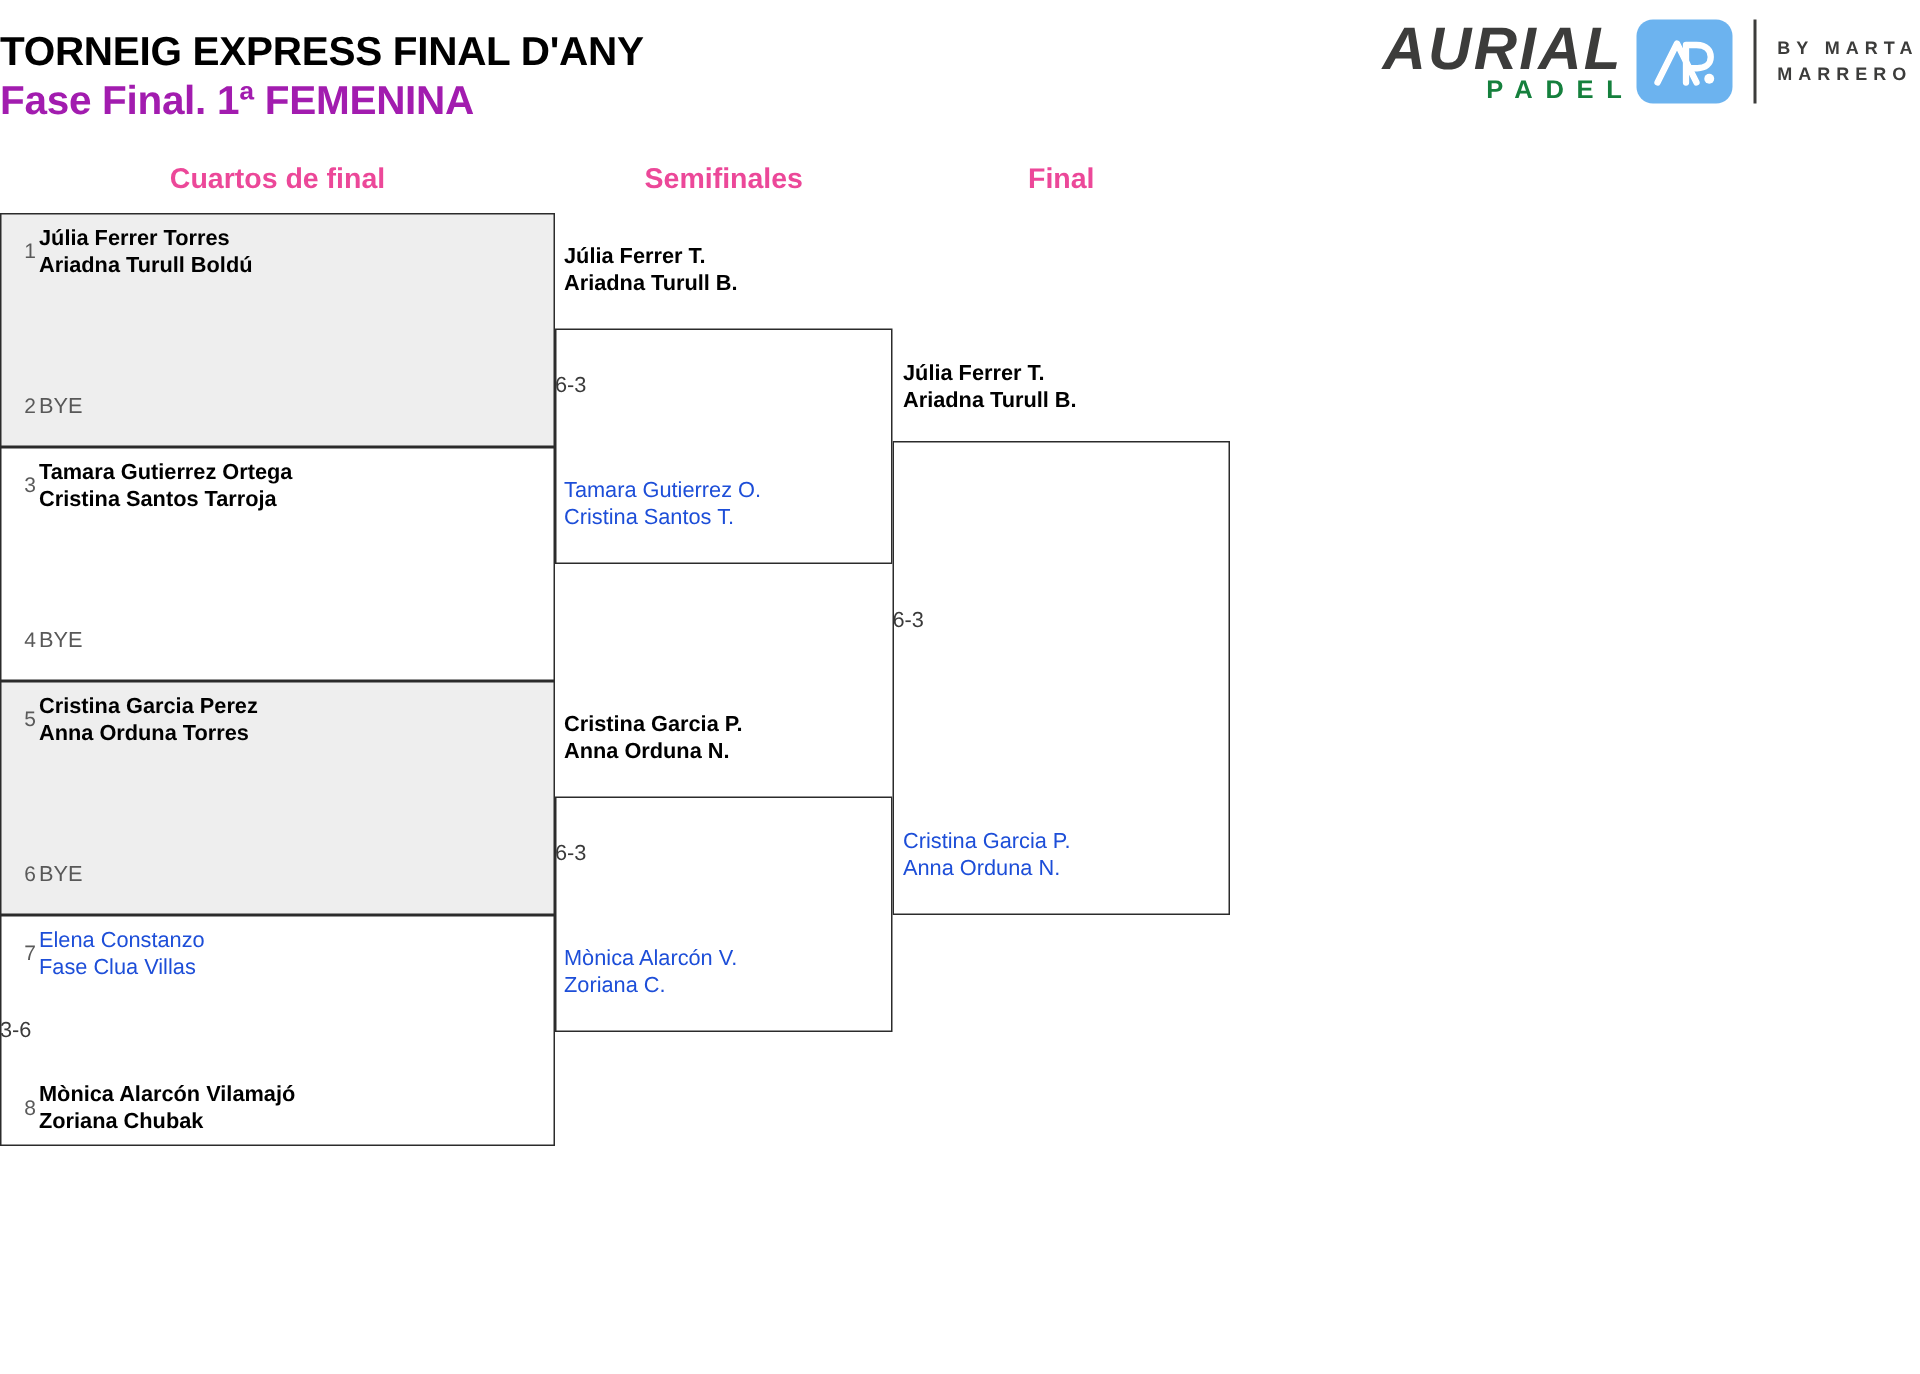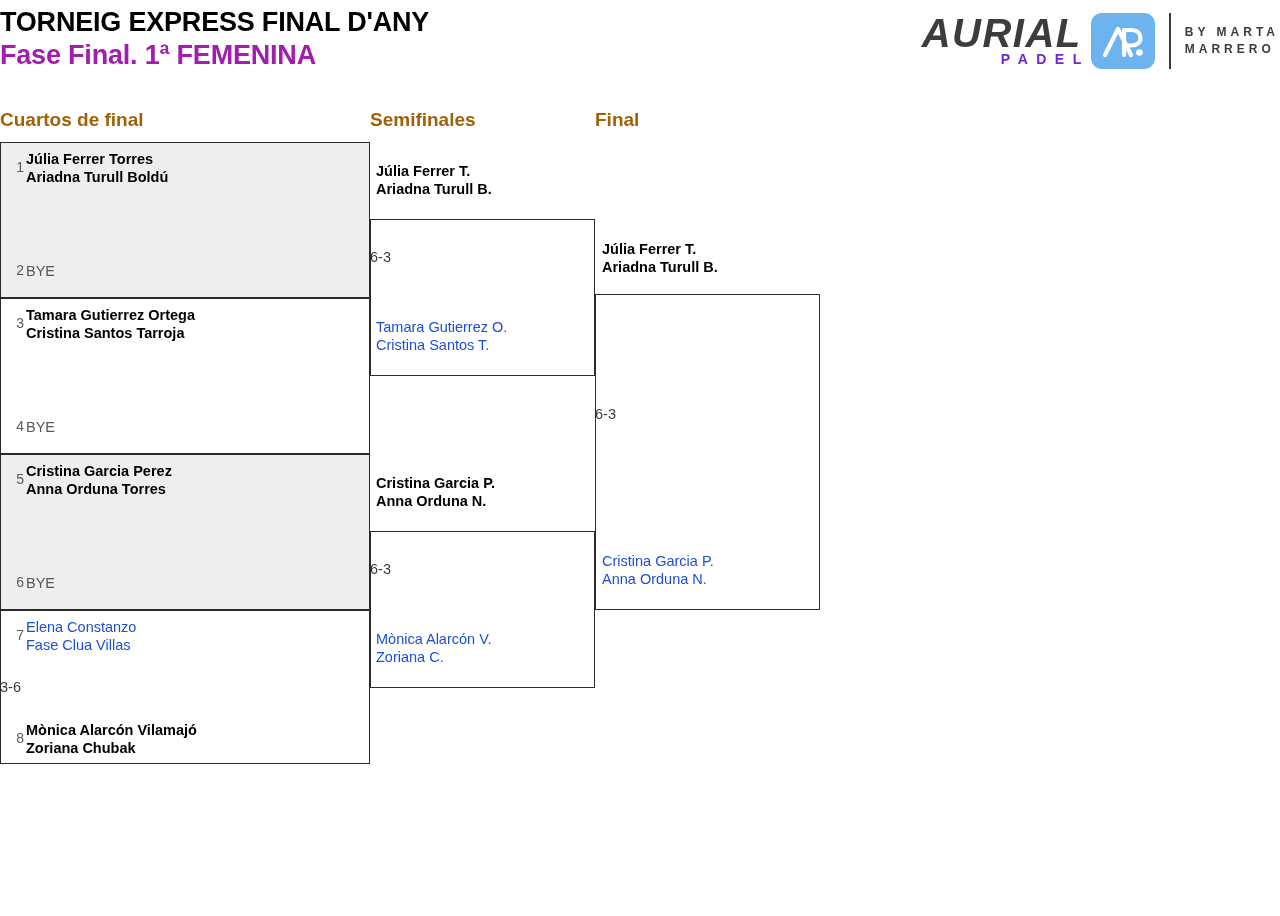--- a/index.html
+++ b/index.html
@@ -13,21 +13,21 @@
     width: 1280px;
     height: 916px;
     background: #ffffff;
     overflow: hidden;
   }
 
   
   .header-title {
     position: absolute;
     left: 0px;
-    top: 6px;
+    top: 18px;
     width: 860px;
   }
   .title-line1 {
     font-size: 27px;
     font-weight: 700;
     color: #000000;
     letter-spacing: -0.2px;
     line-height: 33px;
     white-space: nowrap;
   }
@@ -58,23 +58,23 @@
   }
   .logo-aurial {
     font-size: 40px;
     font-weight: 700;
     font-style: italic;
     color: #3c3c3b;
     letter-spacing: 1.5px;
     line-height: 38px;
   }
   .logo-padel {
-    font-size: 14px;
-    font-weight: 700;
-    color: #6d28d9;
+    font-size: 17px;
+    font-weight: 700;
+    color: #15803d;
     letter-spacing: 8.5px;
     line-height: 19px;
     margin-right: -8px;
     margin-top: -2px;
   }
   .logo-mark {
     width: 64px;
     height: 56px;
     border-radius: 11px;
     display: flex;
@@ -101,21 +101,22 @@
     letter-spacing: 4px;
     line-height: 17px;
     white-space: nowrap;
   }
 
   
   .round-header {
     position: absolute;
     font-size: 19px;
     font-weight: 700;
-    color: #a16207;
+    color: #ec4899;
+    text-align: center;
     line-height: 22px;
   }
   #hdr-qf { left: 0px;   top: 109px; width: 370px; }
   #hdr-sf { left: 370px; top: 109px; width: 225px; }
   #hdr-f  { left: 595px; top: 109px; width: 225px; }
 
   
   .match-box {
     position: absolute;
     border: 1px solid #2b2b2b;

